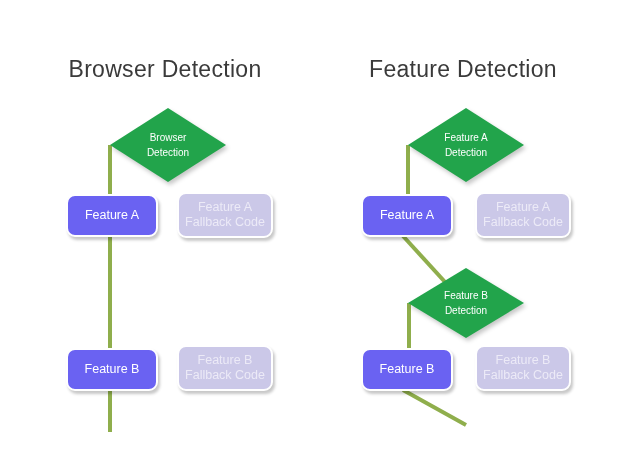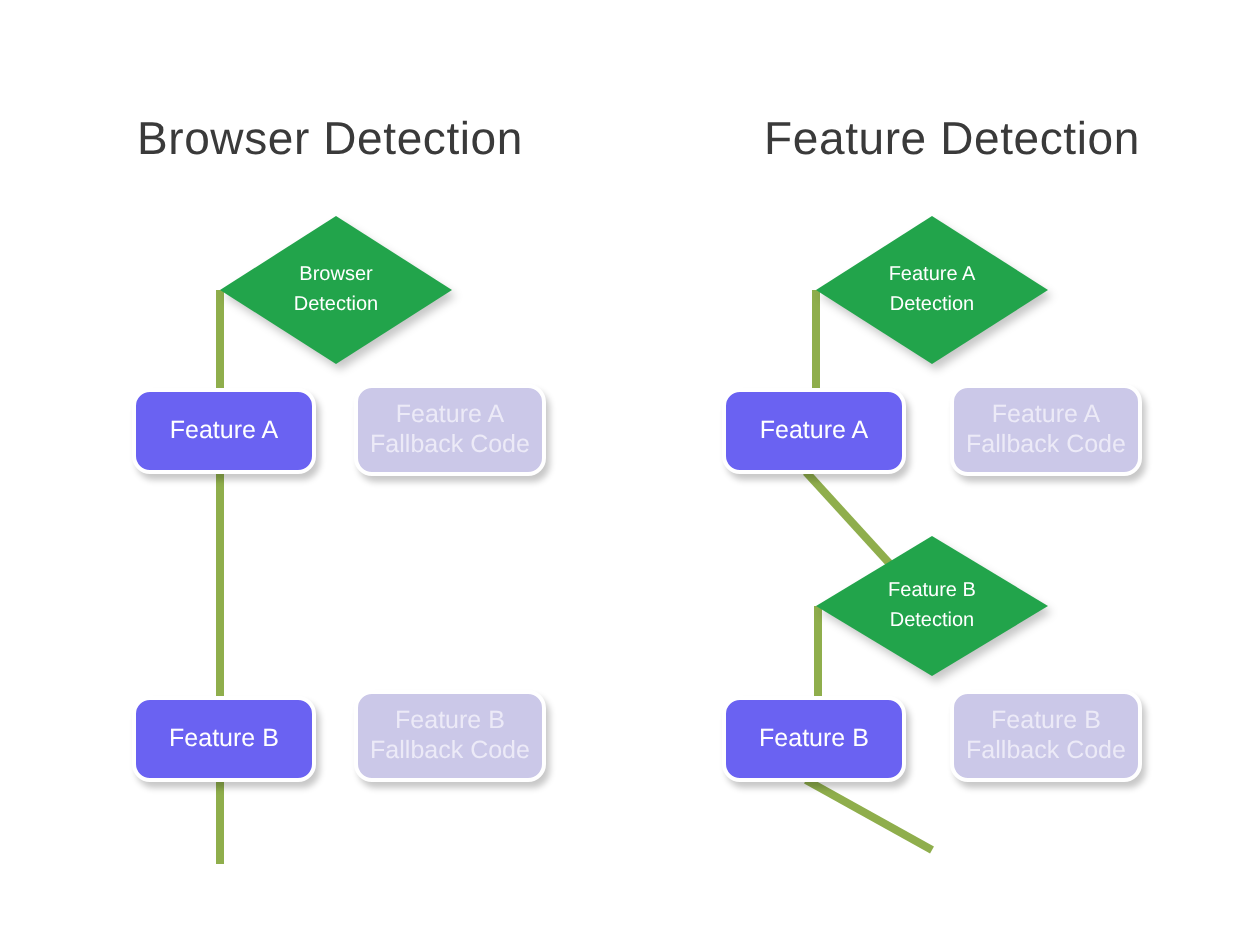--- a/index.html
+++ b/index.html
@@ -25,21 +25,21 @@
     position: absolute;
     text-align: center;
     color: #3a3a3a;
     font-family: "Liberation Sans", sans-serif;
     font-size: 23px;
     font-weight: 300;
     letter-spacing: 0.3px;
     white-space: nowrap;
   }
   #title-left  { left: 20px;  top: 56px; width: 290px; }
-  #title-right { left: 331px; top: 56px; width: 290px; }
+  #title-right { left: 318px; top: 56px; width: 290px; }
 
   
   #connectors {
     position: absolute;
     left: 0; top: 0;
     width: 624px; height: 468px;
     pointer-events: none;
   }
 
   

